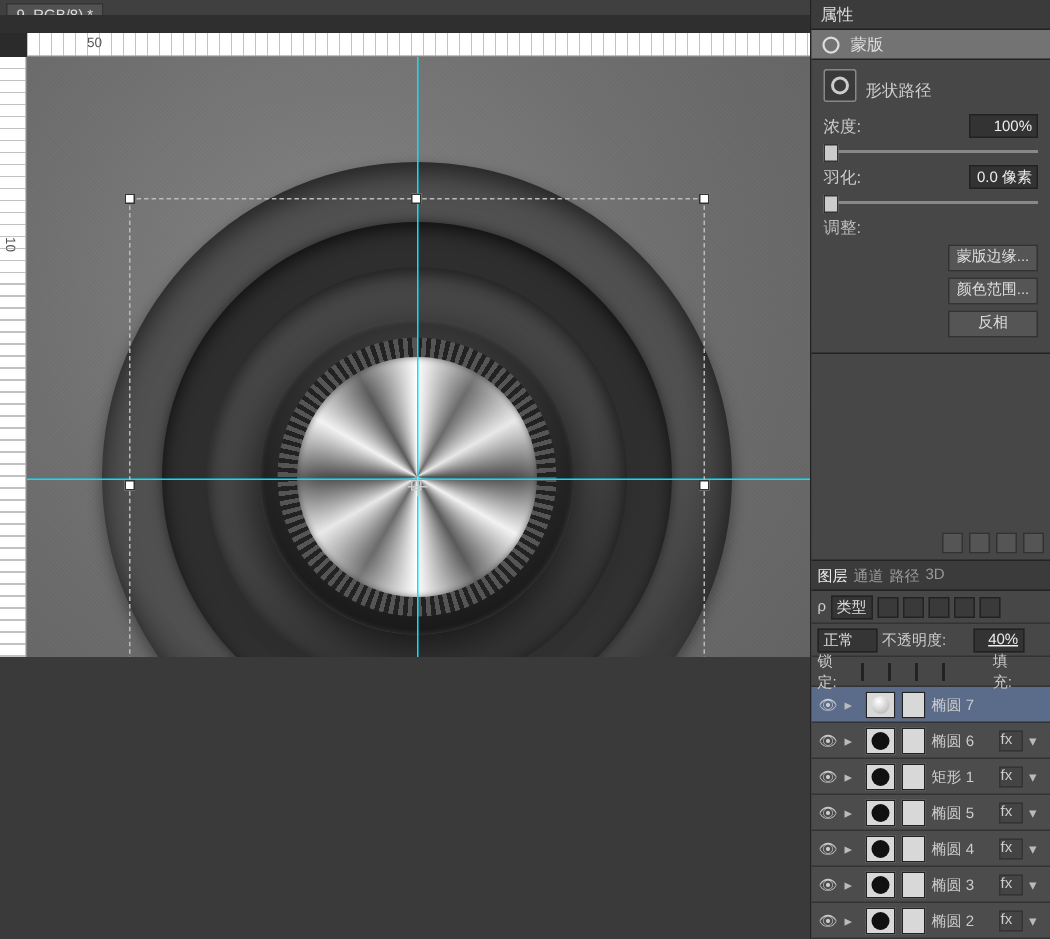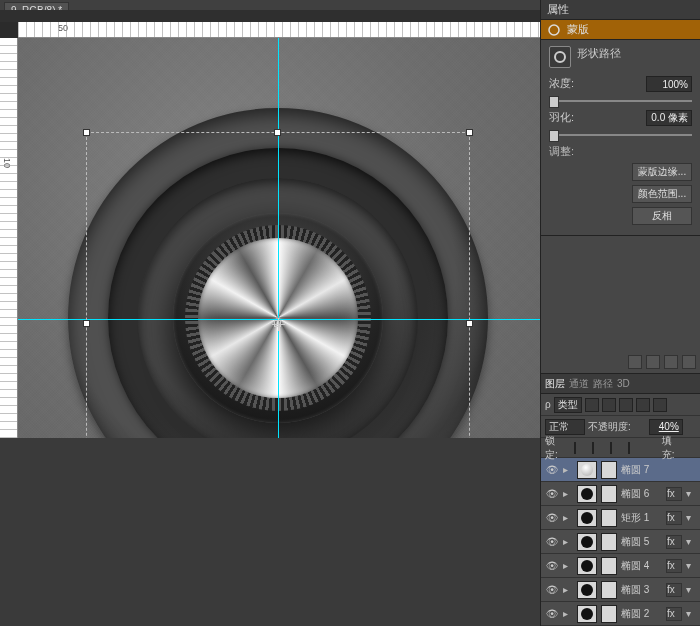--- a/index.html
+++ b/index.html
@@ -73,21 +73,21 @@
   .h-c{left:50%;top:50%;margin:-4px 0 0 -4px;background:transparent;border:1px solid #ccc}
   .h-c::before,.h-c::after{content:"";position:absolute;background:#ccc}
   .h-c::before{left:3px;top:-3px;width:1px;height:13px}
   .h-c::after{top:3px;left:-3px;height:1px;width:13px}
 
   
   .panels { position:absolute; right:0; top:0; width:160px; height:626px; background:#474747; border-left:1px solid #222; display:flex; flex-direction:column; }
   .panel-tab { height:20px; background:#3b3b3b; border-bottom:1px solid #222; display:flex; align-items:center; padding:0 6px; gap:6px;}
   .panel-tab span { color:#ddd; font-size:11px; }
   .prop-body { padding:6px 8px; background:#474747; border-bottom:1px solid #222; }
-  .prop-row { display:flex; align-items:flex-start; margin-bottom:8px; gap:6px; }
+  .prop-row { display:flex; align-items:flex-end; margin-bottom:8px; gap:6px; }
   .mask-icon { width:22px; height:22px; border:1px solid #888; background:#3a3a3a; display:flex; align-items:center; justify-content:center; border-radius:2px; }
   .mask-icon svg { width:14px; height:14px; }
   .label { color:#ccc; font-size:11px; flex:0 0 auto;}
   .field { background:#333; border:1px solid #222; color:#eee; width:46px; height:16px; font-size:10px; text-align:right; padding:0 3px;margin-left:15px; }
   .slider { flex:1; height:2px; background:#888; position:relative; margin:4px 0 8px 0;}
   .slider::after{content:"";position:absolute;left:0;top:-4px;width:8px;height:10px;background:#ccc;border:1px solid #333;}
   .adjust-title { color:#bbb; font-size:11px; margin:8px 0 4px 0;}
   .adj-btn { display:block; width:60px; height:18px; background:#555; border:1px solid #333; color:#ddd; font-size:10px; margin:0 0 4px auto; text-align:center; line-height:16px; cursor:pointer; }
   
   .spacer { flex:1; background:#474747; border-bottom:1px solid #222; position:relative;}
@@ -151,21 +151,21 @@
       <div class="handle h-br"></div>
     </div>
   </div>
 </div>
 
 <div class="panels">
 
   <div class="panel-tab">
     <span>属性</span>
   </div>
-  <div class="panel-tab" style="background:#a16207">
+  <div class="panel-tab" style="background:#737373">
     <svg width="14" height="14">
         <circle cx="7" cy="7" r="5" fill="none" stroke="#ddd" stroke-width="1.5"></circle>
       </svg>
     <span>蒙版</span>
   </div>
   <div class="prop-body">
     <div class="prop-row">
       <div class="mask-icon">
         <svg viewBox="0 0 14 14">
             <circle cx="7" cy="7" r="5" fill="none" stroke="#ccc" stroke-width="2"></circle>

